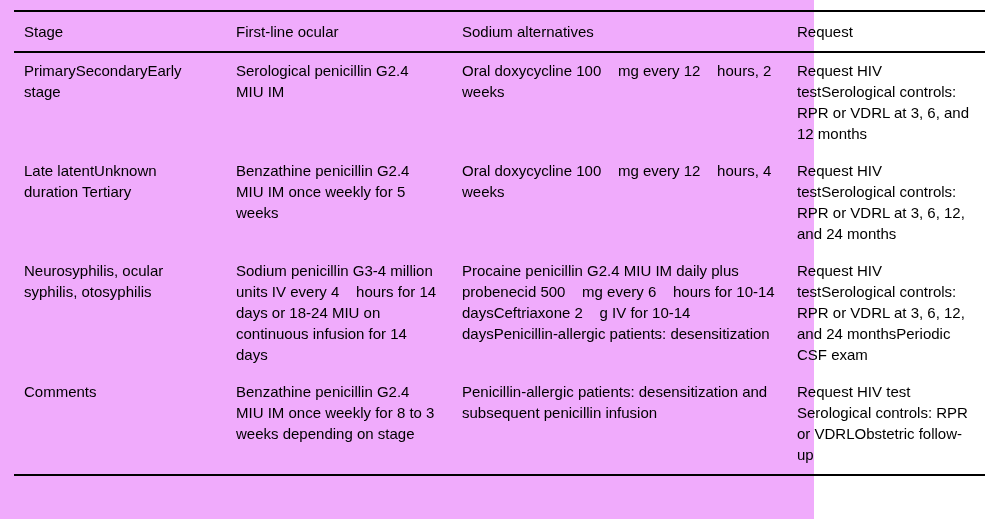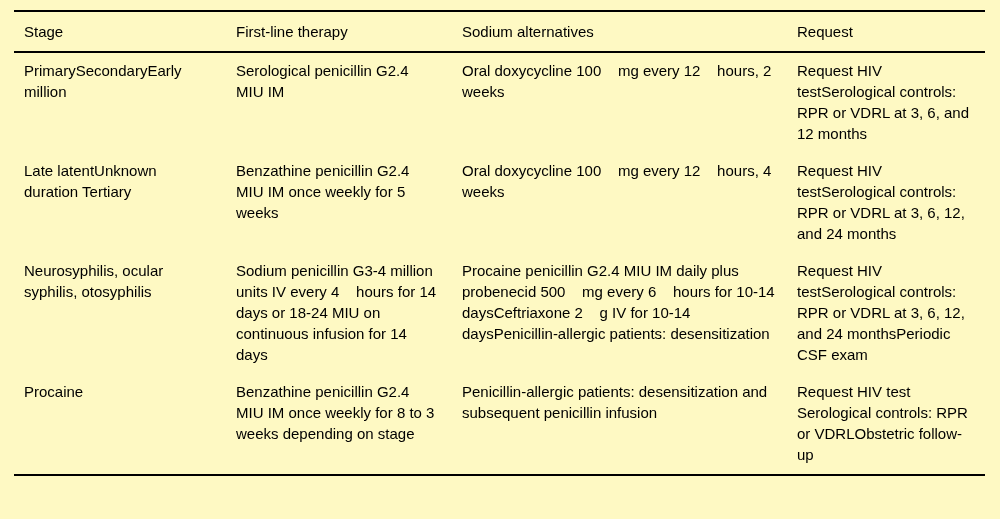--- a/index.html
+++ b/index.html
@@ -4,23 +4,23 @@
 <style>
   * { box-sizing: border-box; }
   html, body {
     margin: 0;
     padding: 0;
     background: #ffffff;
     color: #000000;
     font-family: "Liberation Sans", sans-serif;
   }
   .page {
-    width: 1000px;
+    width: 814px;
     min-height: 519px;
-    background: #fef9c3;
+    background: #f0abfc;
     padding: 10px 28px 12px 14px;
   }
   table.treatment-table {
     width: 971px;
     border-collapse: collapse;
     table-layout: fixed;
     font-size: 15px;
     line-height: 21px;
     border-top: 2px solid #000000;
     border-bottom: 2px solid #000000;
@@ -48,45 +48,45 @@
   <table class="treatment-table">
     <colgroup>
       <col class="c1">
       <col class="c2">
       <col class="c3">
       <col class="c4">
     </colgroup>
     <thead>
       <tr>
         <th>Stage</th>
-        <th>First-line therapy</th>
+        <th>First-line ocular</th>
         <th>Sodium alternatives</th>
         <th>Request</th>
       </tr>
     </thead>
     <tbody>
       <tr>
-        <td>PrimarySecondaryEarly million</td>
+        <td>PrimarySecondaryEarly stage</td>
         <td>Serological penicillin G2.4 MIU IM</td>
         <td>Oral doxycycline 100&nbsp;&nbsp;&nbsp;&nbsp;mg every 12&nbsp;&nbsp;&nbsp;&nbsp;hours, 2 weeks</td>
         <td>Request HIV testSerological controls: RPR or VDRL at 3, 6, and 12 months</td>
       </tr>
       <tr>
         <td>Late latentUnknown duration Tertiary</td>
         <td>Benzathine penicillin G2.4 MIU IM once weekly for 5 weeks</td>
         <td>Oral doxycycline 100&nbsp;&nbsp;&nbsp;&nbsp;mg every 12&nbsp;&nbsp;&nbsp;&nbsp;hours, 4 weeks</td>
         <td>Request HIV testSerological controls: RPR or VDRL at 3, 6, 12, and 24 months</td>
       </tr>
       <tr>
         <td>Neurosyphilis, ocular syphilis, otosyphilis</td>
         <td>Sodium penicillin G3-4 million units IV every 4&nbsp;&nbsp;&nbsp;&nbsp;hours for 14 days or 18-24 MIU on continuous infusion for 14 days</td>
         <td>Procaine penicillin G2.4 MIU IM daily plus probenecid 500&nbsp;&nbsp;&nbsp;&nbsp;mg every 6&nbsp;&nbsp;&nbsp;&nbsp;hours for 10-14 daysCeftriaxone 2&nbsp;&nbsp;&nbsp;&nbsp;g IV for 10-14 daysPenicillin-allergic patients: desensitization</td>
         <td>Request HIV testSerological controls: RPR or VDRL at 3, 6, 12, and 24 monthsPeriodic CSF exam</td>
       </tr>
       <tr>
-        <td>Procaine</td>
+        <td>Comments</td>
         <td>Benzathine penicillin G2.4 MIU IM once weekly for 8 to 3 weeks depending on stage</td>
         <td>Penicillin-allergic patients: desensitization and subsequent penicillin infusion</td>
         <td>Request HIV test Serological controls: RPR or VDRLObstetric follow-up</td>
       </tr>
     </tbody>
   </table>
 </div>
 
 </body></html>

